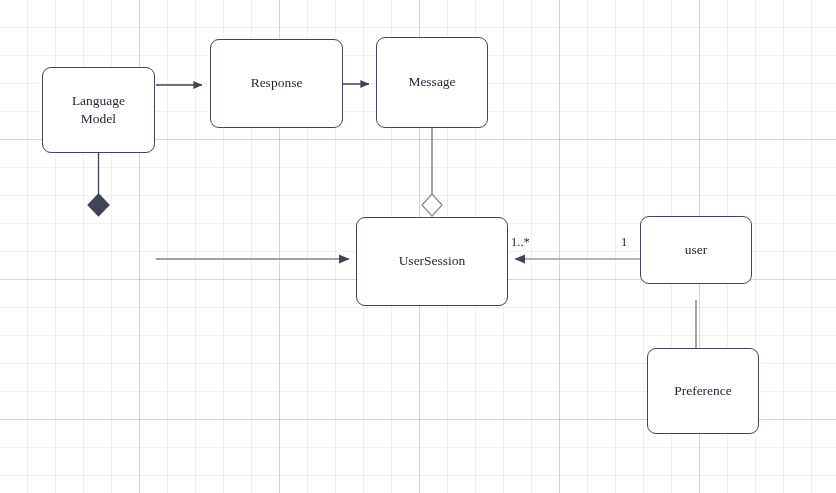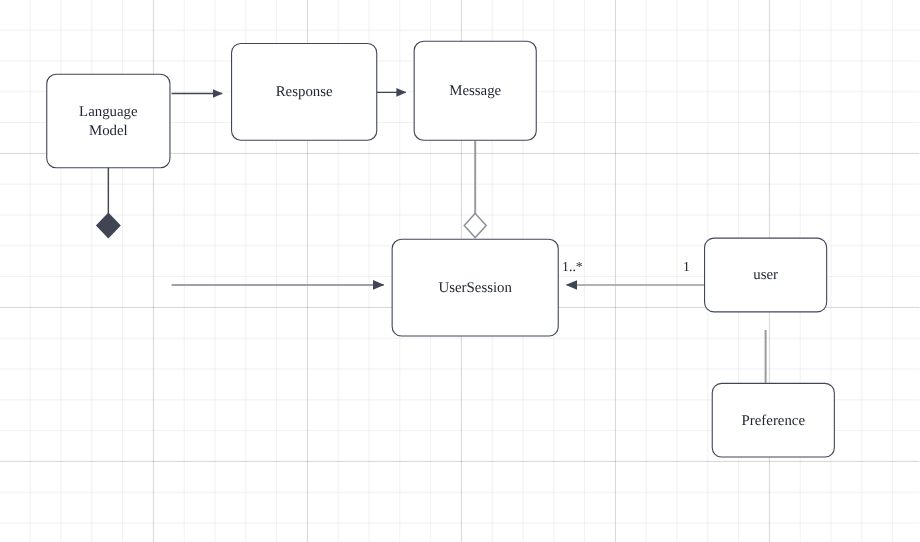--- a/index.html
+++ b/index.html
@@ -119,21 +119,21 @@
 
 
   <div class="node" style="left:356px; top:217px; width:152px; height:89px;">
     <span>UserSession</span>
   </div>
 
   <div class="node" style="left:640px; top:216px; width:112px; height:68px;">
     <span>user</span>
   </div>
 
-  <div class="node" style="left:647px; top:348px; width:112px; height:68px;">
+  <div class="node" style="left:647px; top:348px; width:112px; height:86px;">
     <span>Preference</span>
   </div>
 
   <div class="edge-label" style="left:511px; top:235px;">1..*</div>
 
   <div class="edge-label" style="left:621px; top:235px;">1</div>
 
 </div>
 
 </body></html>

